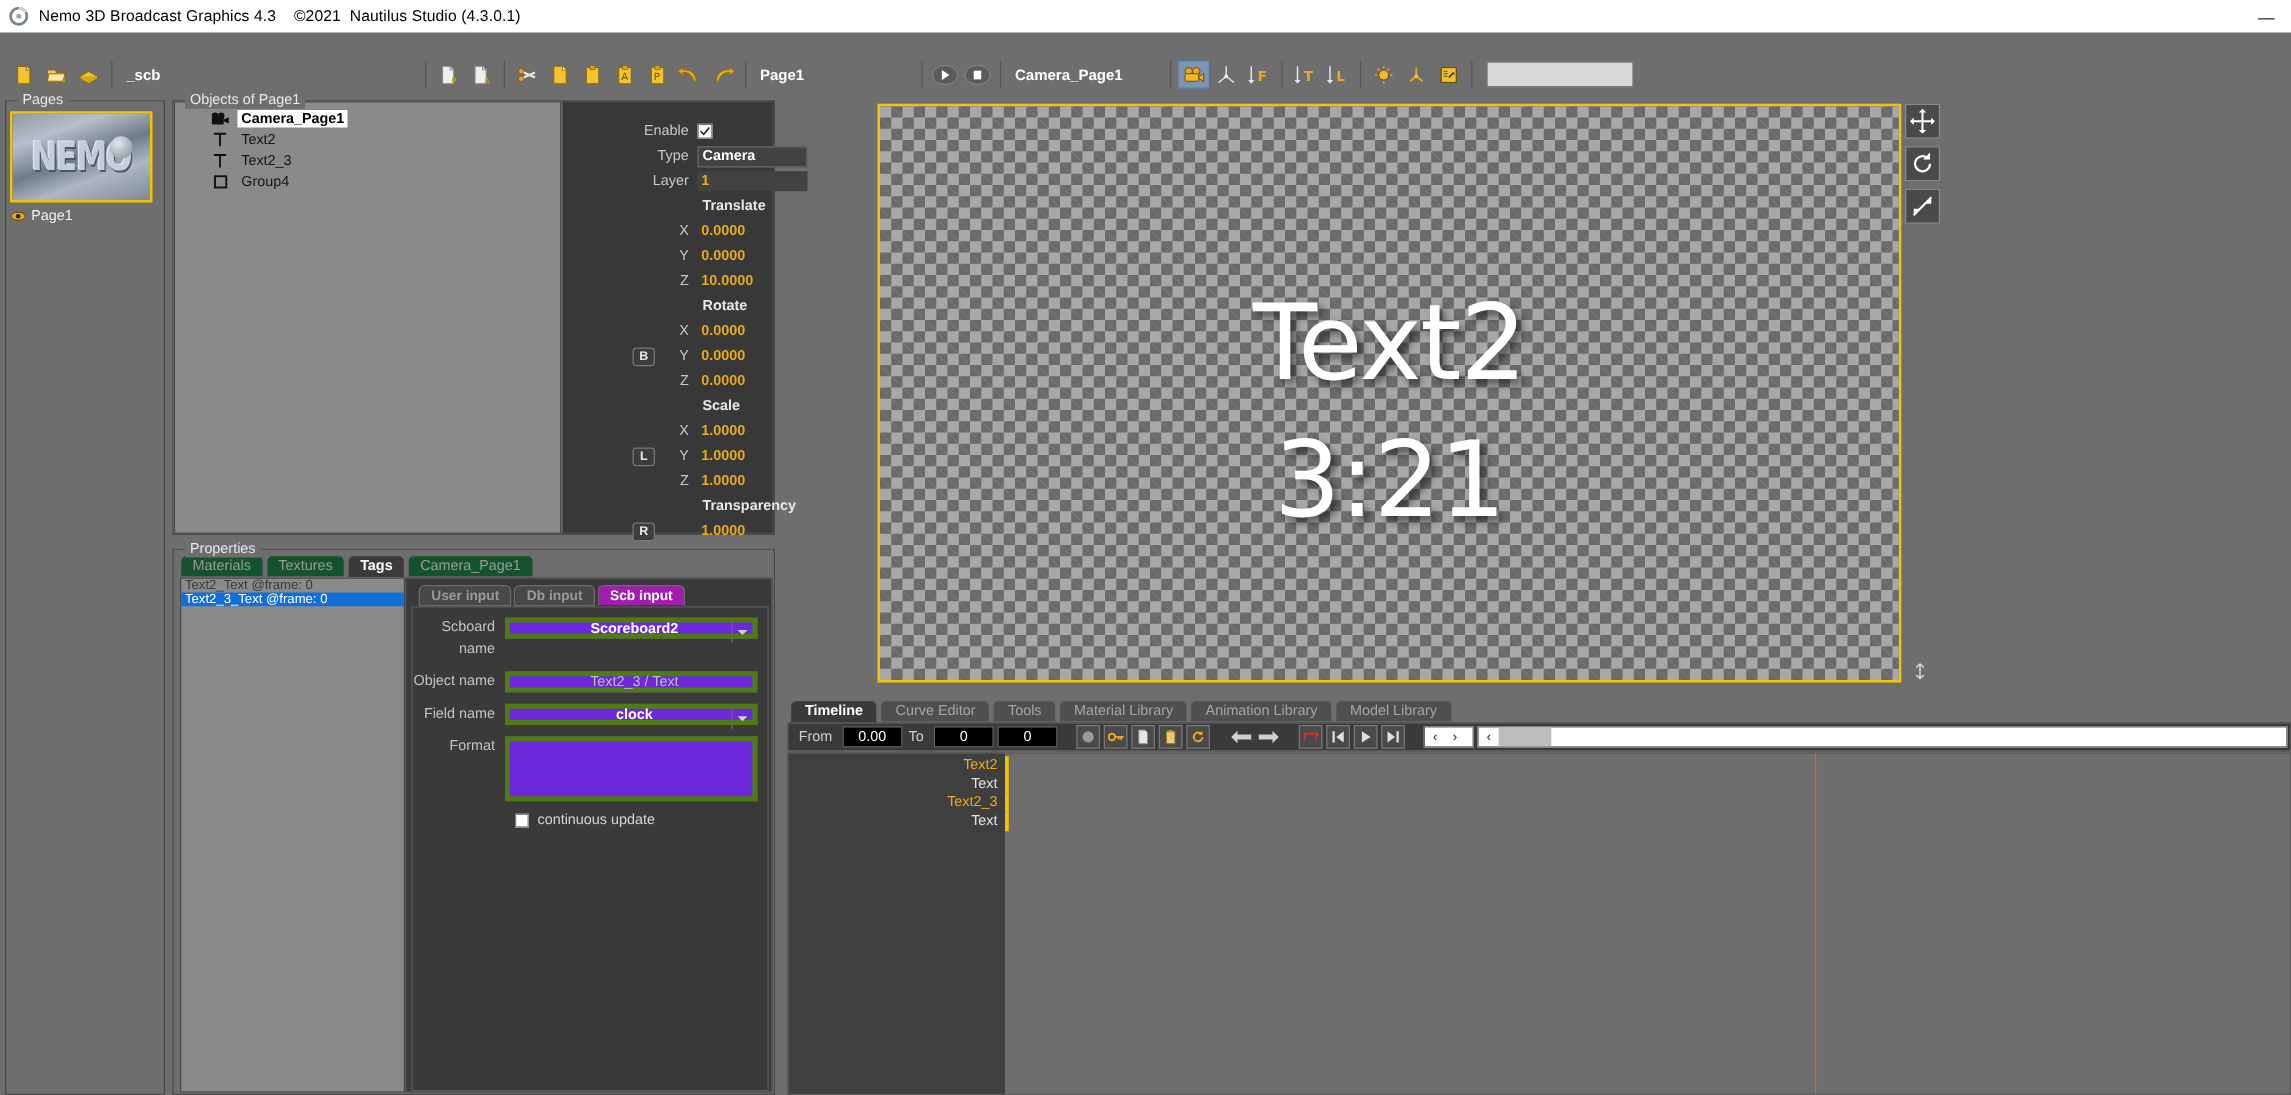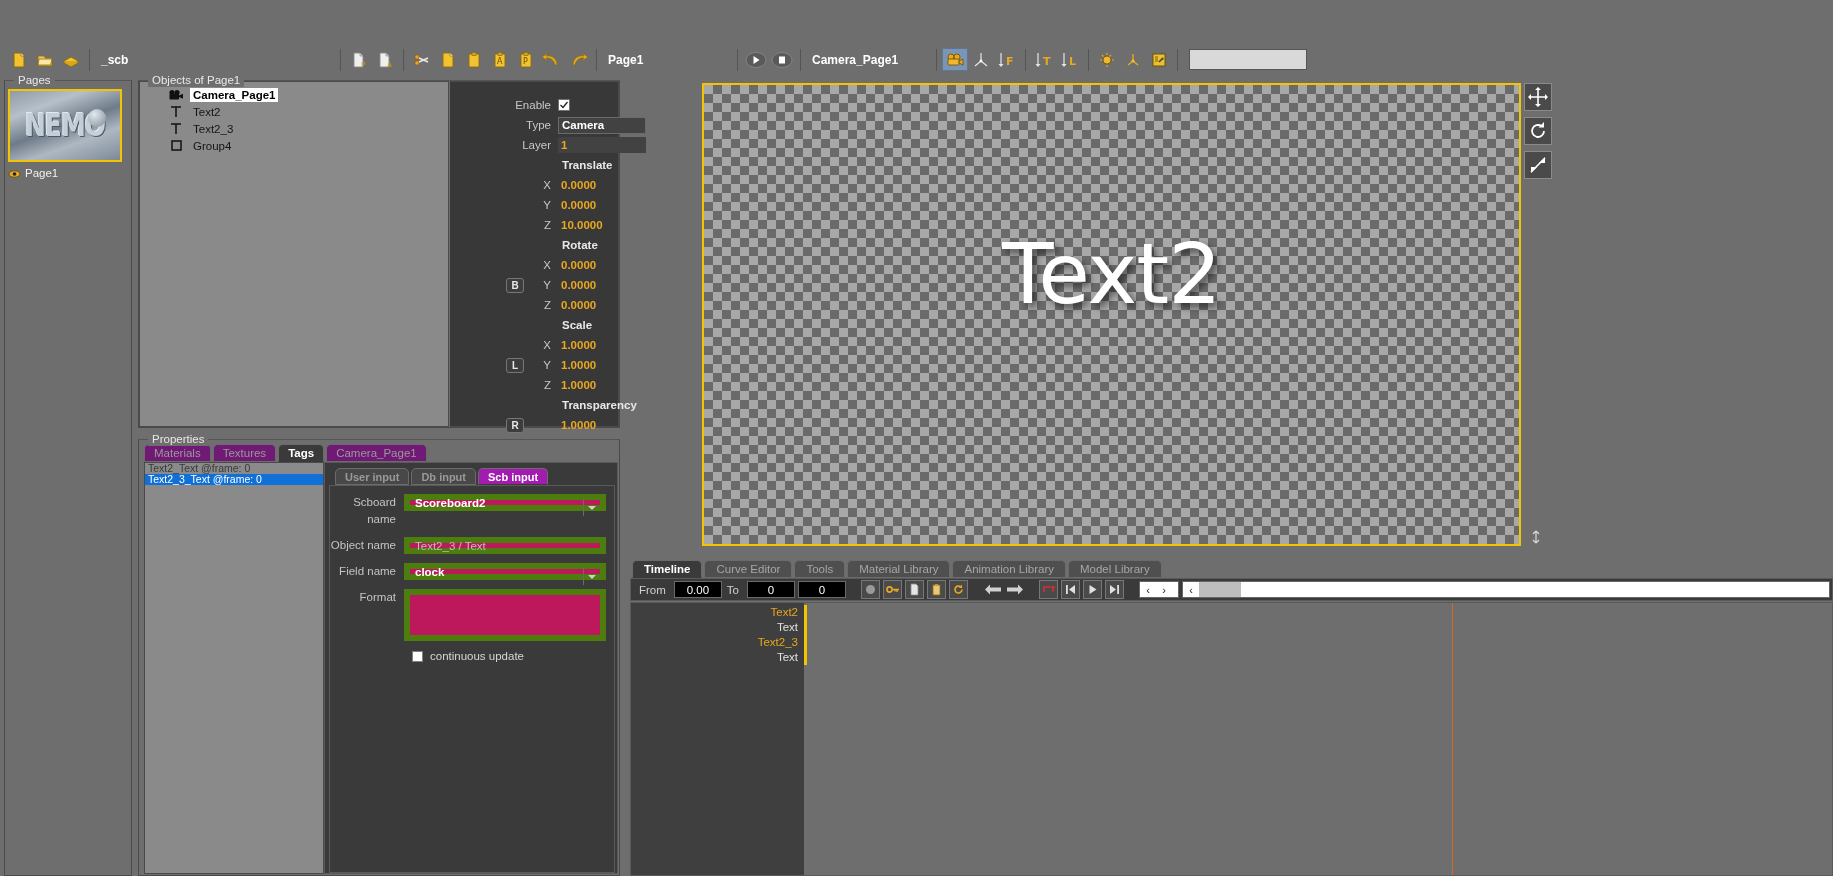--- a/index.html
+++ b/index.html
@@ -158,21 +158,21 @@
   }
   .pcheck svg { display: block; }
 
   
   #properties-panel { left: 138px; top: 359px; width: 482px; height: 444px; }
   .ptabs {
     position: absolute; left: 6px; top: 12px; display: flex; align-items: flex-end; gap: 2px;
   }
   .ptab {
     height: 18px; padding: 0 9px; font-size: 11.5px; color: #9a9a9a;
-    background: #701a75; border: 1px solid #6b6b6b;
+    background: #14532d; border: 1px solid #6b6b6b;
     border-radius: 5px 5px 0 0; display: flex; align-items: center;
   }
   .ptab.active { color: #ffffff; font-weight: bold; background: #3a3a3a; border-bottom-color: #3a3a3a; }
 
   .taglist {
     position: absolute; left: 6px; top: 30px; width: 180px; bottom: 2px;
     background: #8a8a8a; border: 1px solid #4a4a4a;
   }
   .tagrow { height: 11px; font-size: 10.5px; color: #3a3a3a; padding-left: 3px; line-height: 11px; white-space: nowrap; }
   .tagrow.sel { background: #1070d8; color: #ffffff; }
@@ -191,22 +191,22 @@
   .scbbody {
     margin: 0 2px 2px 4px; border: 1px solid #5a5a5a; border-top: 1px solid #5a5a5a;
     padding: 8px 8px 8px 0; height: calc(100% - 22px);
   }
   .frow { display: flex; align-items: flex-start; margin-bottom: 9px; }
   .frow .flabel {
     width: 74px; text-align: right; font-size: 11.5px; color: #c4c4c4;
     padding-right: 8px; flex: 0 0 auto; line-height: 17px;
   }
   .fctl {
-    flex: 1 1 auto; height: 17px; background: #be185d; border: 6px solid #4d7c0f;
-    display: flex; align-items: center; position: relative;
+    flex: 1 1 auto; height: 17px; background: #6d28d9; border: 4px solid #4d7c0f;
+    display: flex; align-items: center; position: relative; justify-content: center;
   }
   .fctl .fval { font-size: 11.5px; color: #ffffff; font-weight: bold; padding-left: 5px; }
   .fctl .fval.dim { color: #bdbdbd; font-weight: normal; }
   .fctl .caret {
     position: absolute; right: 0; top: -1px; width: 17px; height: 17px;
     border-left: 1px solid #6a6a6a; display: flex; align-items: center; justify-content: center;
   }
   .fctl.area { height: 52px; align-items: flex-start; }
   .fcheckrow { display: flex; align-items: center; padding-left: 82px; margin-top: 2px; }
   .fcheckbox {
@@ -303,20 +303,33 @@
   }
   .tlplayhead {
     position: absolute; left: 648px; top: 0; width: 1px; bottom: 0; background: #d06a2a;
   }
 </style>
 </head>
 <body>
 
 <div class="app">
 
+  <div class="titlebar">
+    <div class="appicon">
+      <svg width="16" height="16" viewBox="0 0 16 16">
+        <circle cx="8" cy="8" r="6.5" fill="none" stroke="#7a8490" stroke-width="2.2"></circle>
+        <path d="M8 1.5 A6.5 6.5 0 0 1 13.5 5" fill="none" stroke="#cfd6de" stroke-width="2.2"></path>
+        <circle cx="8" cy="8" r="2" fill="#9aa5b1"></circle>
+      </svg>
+    </div>
+    <div class="title">Nemo 3D Broadcast Graphics 4.3    ©2021  Nautilus Studio (4.3.0.1)</div>
+    <div class="winbtns">
+      <div class="winbtn">—</div>
+    </div>
+  </div>
 
 
   <div class="toolbar">
 
     <div class="tbtn">
       <svg width="18" height="18" viewBox="0 0 18 18">
         <path d="M4 2h7l3 3v11H4z" fill="#f2c230" stroke="#8a6d10" stroke-width="1"></path>
         <path d="M11 2v3h3" fill="#fff8d8" stroke="#8a6d10" stroke-width="0.8"></path>
       </svg>
     </div>
@@ -683,20 +696,21 @@
             <div class="fcheckbox"></div>
             <div class="fclabel">continuous update</div>
           </div>
         </div>
       </div>
     </div>
 
     <div id="viewport">
       <div class="checker"></div>
       <div class="vp-text" id="vp-line1">Text2</div>
+      <div class="vp-text" id="vp-line2">3:21</div>
     </div>
 
     <div class="vp-tools">
       <div class="vptool">
         <svg width="20" height="20" viewBox="0 0 20 20">
           <path d="M10 1v18M1 10h18" stroke="#fff" stroke-width="1.6"></path>
           <path d="M10 0l3 3h-6zM10 20l3-3h-6zM0 10l3-3v6zM20 10l-3-3v6z" fill="#fff"></path>
         </svg>
       </div>
       <div class="vptool">

